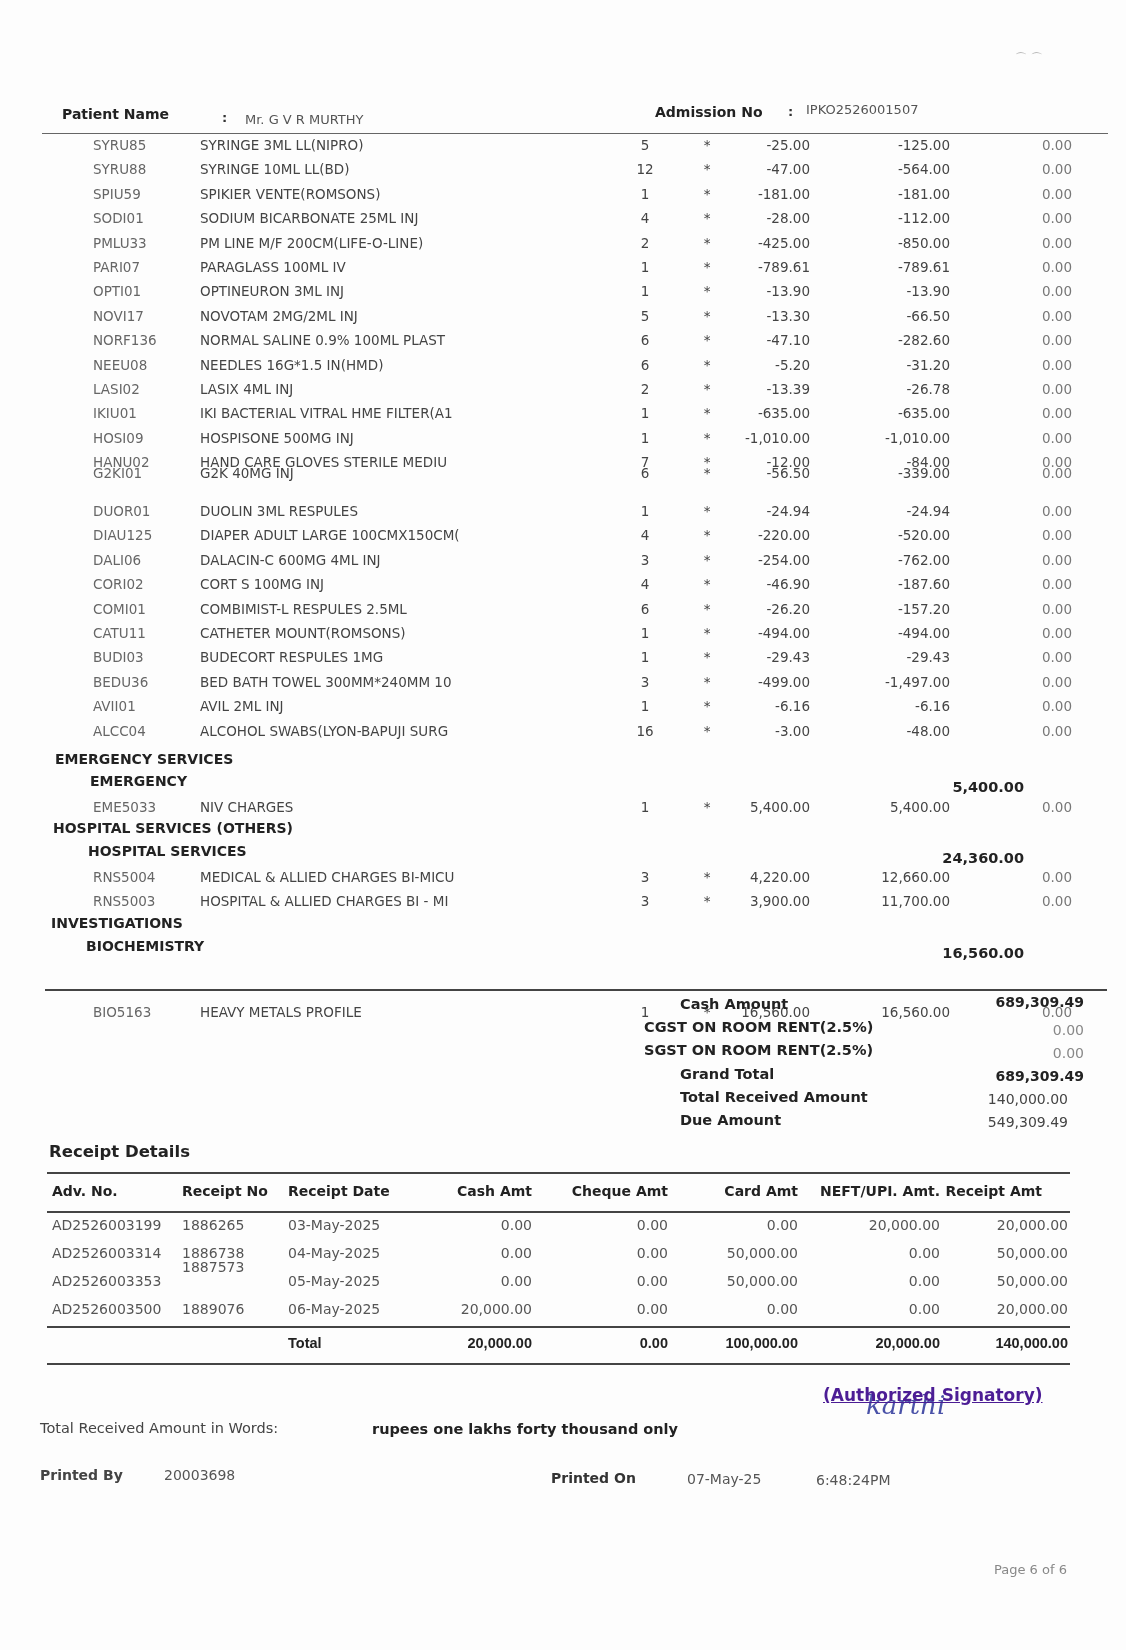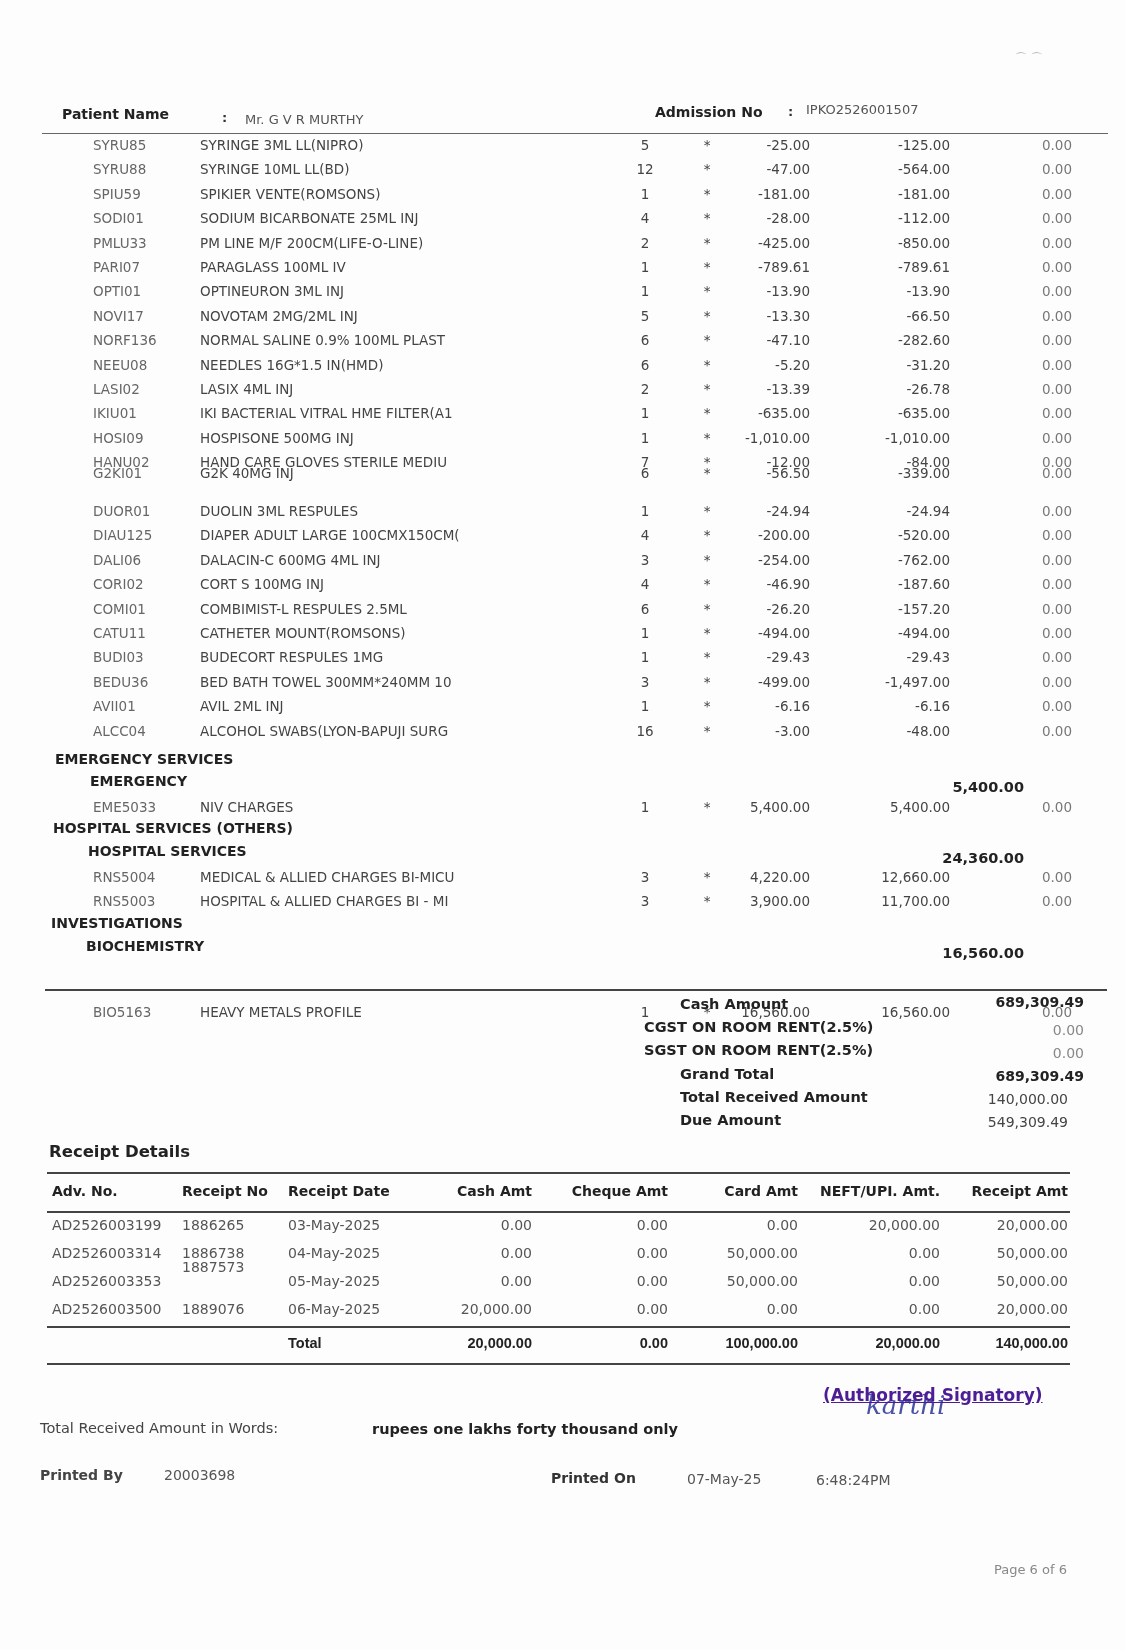--- a/index.html
+++ b/index.html
@@ -185,21 +185,21 @@
       <span class="c-star" style="left: 700px; width: 14px;">*</span>
       <span class="c-rate" style="left: 690px; width: 120px;">-24.94</span>
       <span class="c-amt">-24.94</span>
       <span class="c-disc">0.00</span>
     </div>
     <div class="row" style="top: 527.4px;">
       <span class="c-code">DIAU125</span>
       <span class="c-desc">DIAPER ADULT LARGE 100CMX150CM(</span>
       <span class="c-qty">4</span>
       <span class="c-star" style="left: 700px; width: 14px;">*</span>
-      <span class="c-rate" style="left: 690px; width: 120px;">-200.00</span>
+      <span class="c-rate" style="left: 690px; width: 120px;">-220.00</span>
       <span class="c-amt">-520.00</span>
       <span class="c-disc">0.00</span>
     </div>
     <div class="row" style="top: 551.8px;">
       <span class="c-code">DALI06</span>
       <span class="c-desc">DALACIN-C 600MG 4ML INJ</span>
       <span class="c-qty">3</span>
       <span class="c-star" style="left: 700px; width: 14px;">*</span>
       <span class="c-rate" style="left: 690px; width: 120px;">-254.00</span>
       <span class="c-amt">-762.00</span>
@@ -342,21 +342,21 @@
 <div class="abs" style="left:49px;top:1142px;font-size:16.5px;font-weight:bold;color:#222;">Receipt Details</div>
 <div class="rule" style="left:47px;top:1172px;width:1023px;"></div>
 <div id="receipt-head">
     <div class="rh" style="left: 52px; width: 120px; top: 1183px;">Adv. No.</div>
     <div class="rh" style="left: 182px; width: 90px; top: 1183px;">Receipt No</div>
     <div class="rh" style="left: 288px; width: 120px; top: 1183px;">Receipt Date</div>
     <div class="rh r" style="left: 420px; width: 112px; top: 1183px;">Cash Amt</div>
     <div class="rh r" style="left: 560px; width: 108px; top: 1183px;">Cheque Amt</div>
     <div class="rh r" style="left: 690px; width: 108px; top: 1183px;">Card Amt</div>
     <div class="rh r" style="left: 800px; width: 140px; top: 1183px;">NEFT/UPI. Amt.</div>
-    <div class="rh r" style="left: 950px; width: 118px; top: 1183px; text-align: right;">Receipt Amt</div>
+    <div class="rh r" style="left: 924px; width: 118px; top: 1183px; text-align: right;">Receipt Amt</div>
   </div>
 <div class="rule" style="left:47px;top:1211px;width:1023px;"></div>
 <div id="receipt-rows">
     <div>
       <div class="rc" style="left: 52px; width: 120px; top: 1217px;">AD2526003199</div>
       <div class="rc" style="left: 182px; width: 90px; top: 1217px;">1886265</div>
       <div class="rc" style="left: 288px; width: 120px; top: 1217px;">03-May-2025</div>
       <div class="rc r" style="left: 420px; width: 112px; top: 1217px;">0.00</div>
       <div class="rc r" style="left: 560px; width: 108px; top: 1217px;">0.00</div>
       <div class="rc r" style="left: 690px; width: 108px; top: 1217px;">0.00</div>

